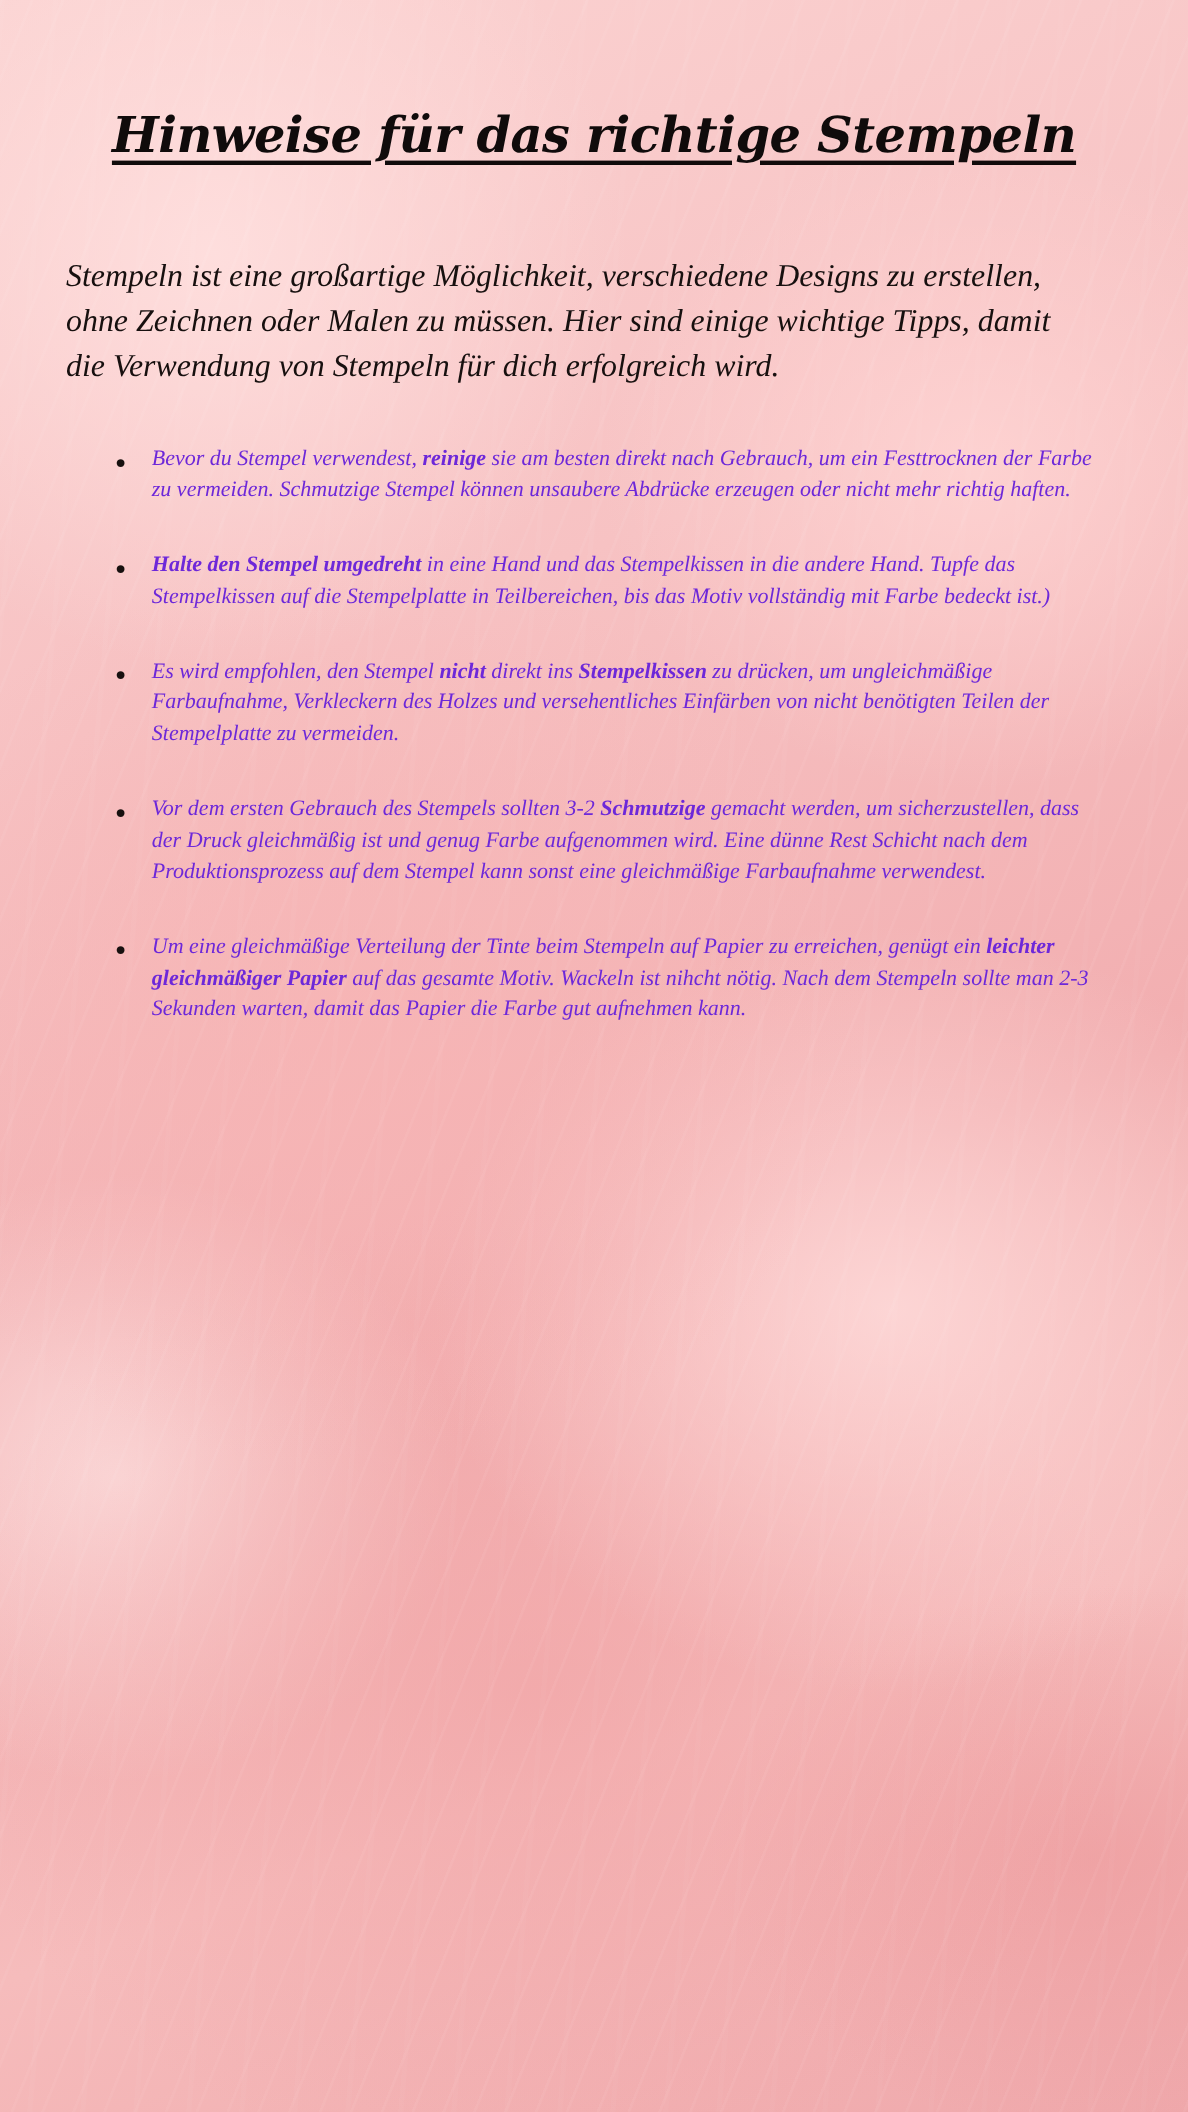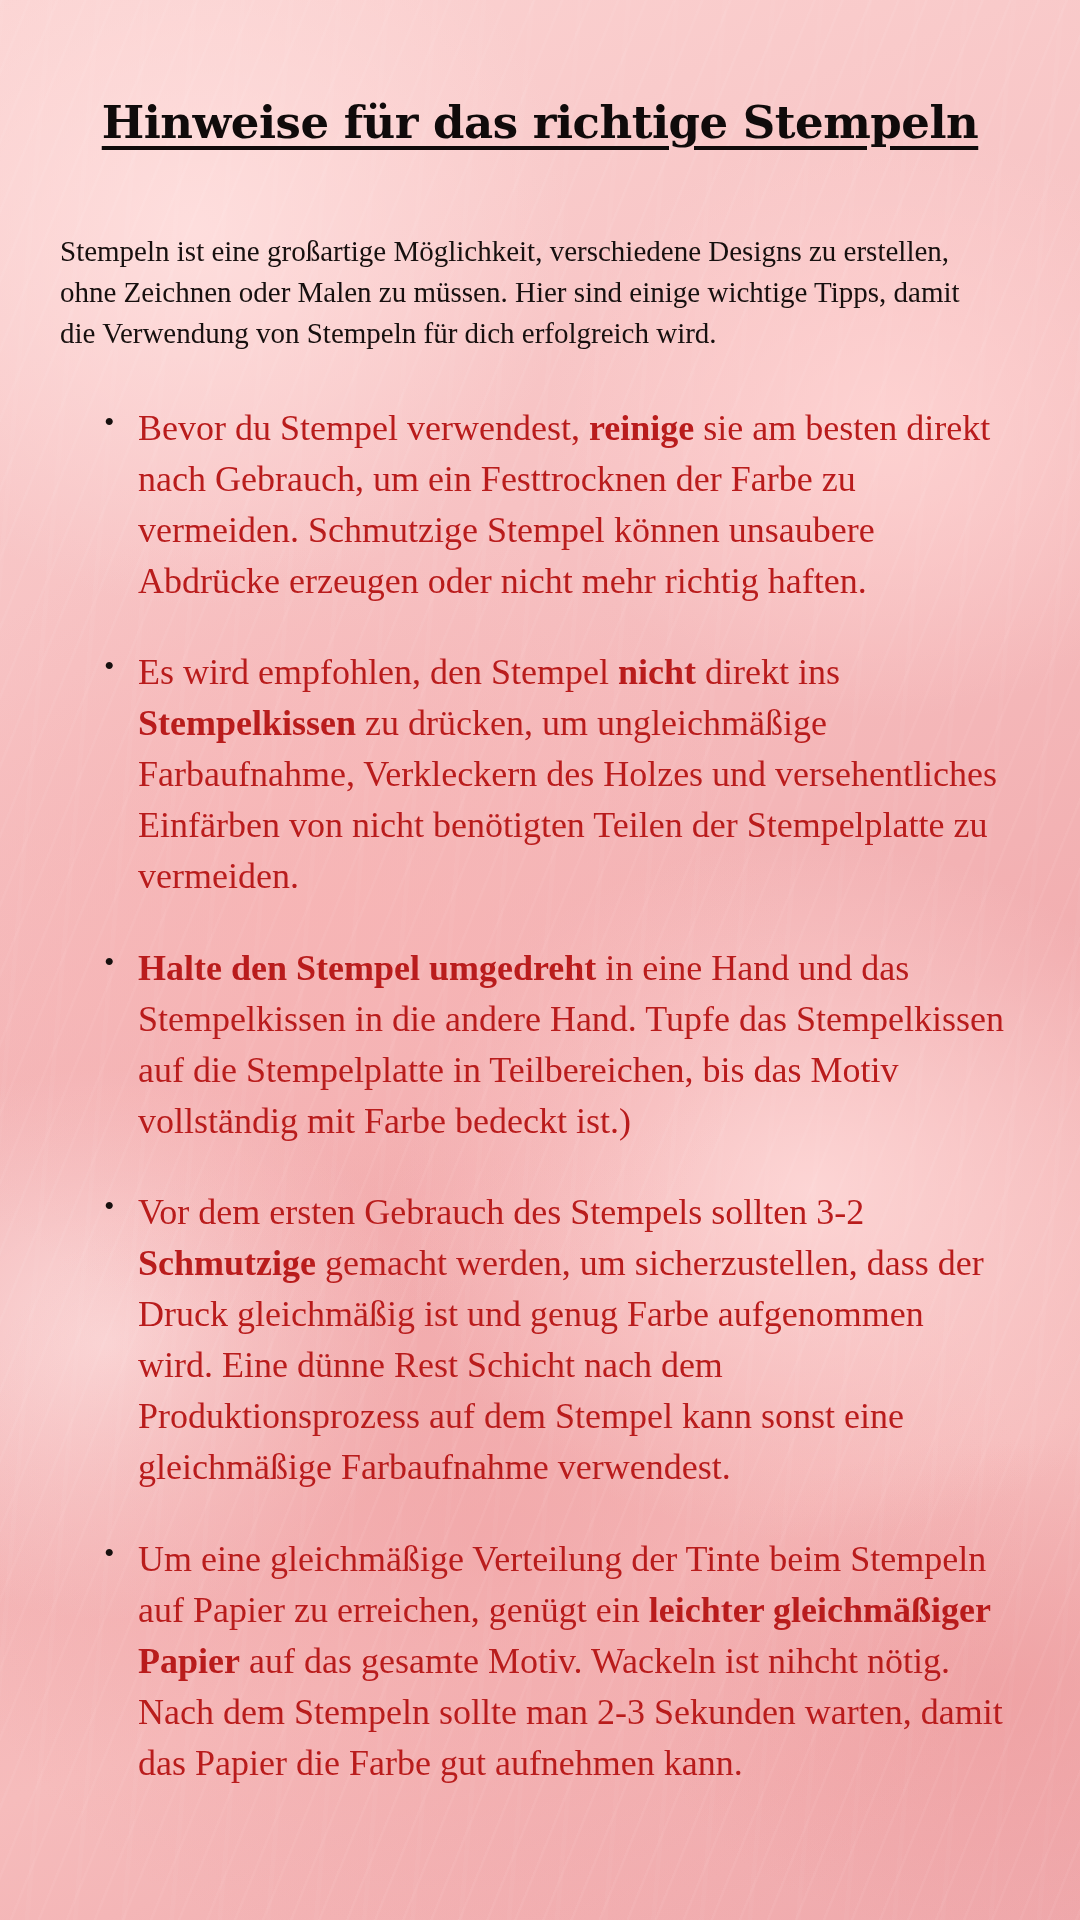--- a/index.html
+++ b/index.html
@@ -40,20 +40,21 @@
     mix-blend-mode: soft-light;
   }
 
   .page {
     position: relative;
     z-index: 2;
     width: 1080px;
     height: 1920px;
     box-sizing: border-box;
     padding: 96px 56px 0 56px;
+    font-style: italic;
   }
 
   h1.title {
     margin: 0;
     padding: 0 0 6px 0;
     text-align: center;
     font-family: "DejaVu Serif", "Liberation Serif", serif;
     font-weight: bold;
     font-size: 45px;
     letter-spacing: -0.5px;
@@ -73,23 +74,23 @@
 
   ul.tips {
     list-style: none;
     margin: 48px 0 0 0;
     padding: 0 18px 0 40px;
   }
   ul.tips li {
     position: relative;
     padding-left: 42px;
     margin-bottom: 40px;
-    font-size: 36px;
+    font-size: 20px;
     line-height: 1.42;
-    color: #b91c1c;
+    color: #6d28d9;
   }
   ul.tips li::before {
     content: "\2022";
     position: absolute;
     left: 8px;
     top: -2px;
     font-size: 30px;
     line-height: 1.42;
     color: #17100f;
   }
@@ -103,19 +104,19 @@
 <div class="bg"></div>
 
 <div class="page">
 
   <h1 class="title">Hinweise für das richtige Stempeln</h1>
 
   <p class="intro">Stempeln ist eine großartige Möglichkeit, verschiedene Designs zu erstellen, ohne Zeichnen oder Malen zu müssen. Hier sind einige wichtige Tipps, damit die Verwendung von Stempeln für dich erfolgreich wird.</p>
 
   <ul class="tips">
       <li><span>Bevor du Stempel verwendest, </span><b>reinige</b><span> sie am besten direkt nach Gebrauch, um ein Festtrocknen der Farbe zu vermeiden. Schmutzige Stempel können unsaubere Abdrücke erzeugen oder nicht mehr richtig haften.</span></li>
+      <li><b>Halte den Stempel umgedreht</b><span> in eine Hand und das Stempelkissen in die andere Hand. Tupfe das Stempelkissen auf die Stempelplatte in Teilbereichen, bis das Motiv vollständig mit Farbe bedeckt ist.)</span></li>
       <li><span>Es wird empfohlen, den Stempel </span><b>nicht</b><span> direkt ins </span><b>Stempelkissen</b><span> zu drücken, um ungleichmäßige Farbaufnahme, Verkleckern des Holzes und versehentliches Einfärben von nicht benötigten Teilen der Stempelplatte zu vermeiden.</span></li>
-      <li><b>Halte den Stempel umgedreht</b><span> in eine Hand und das Stempelkissen in die andere Hand. Tupfe das Stempelkissen auf die Stempelplatte in Teilbereichen, bis das Motiv vollständig mit Farbe bedeckt ist.)</span></li>
       <li><span>Vor dem ersten Gebrauch des Stempels sollten 3-2 </span><b>Schmutzige</b><span> gemacht werden, um sicherzustellen, dass der Druck gleichmäßig ist und genug Farbe aufgenommen wird. Eine dünne Rest Schicht nach dem Produktionsprozess auf dem Stempel kann sonst eine gleichmäßige Farbaufnahme verwendest.</span></li>
       <li><span>Um eine gleichmäßige Verteilung der Tinte beim Stempeln auf Papier zu erreichen, genügt ein </span><b>leichter gleichmäßiger Papier</b><span> auf das gesamte Motiv. Wackeln ist nihcht nötig. Nach dem Stempeln sollte man 2-3 Sekunden warten, damit das Papier die Farbe gut aufnehmen kann.</span></li>
     </ul>
 
 </div>
 
 </body></html>

